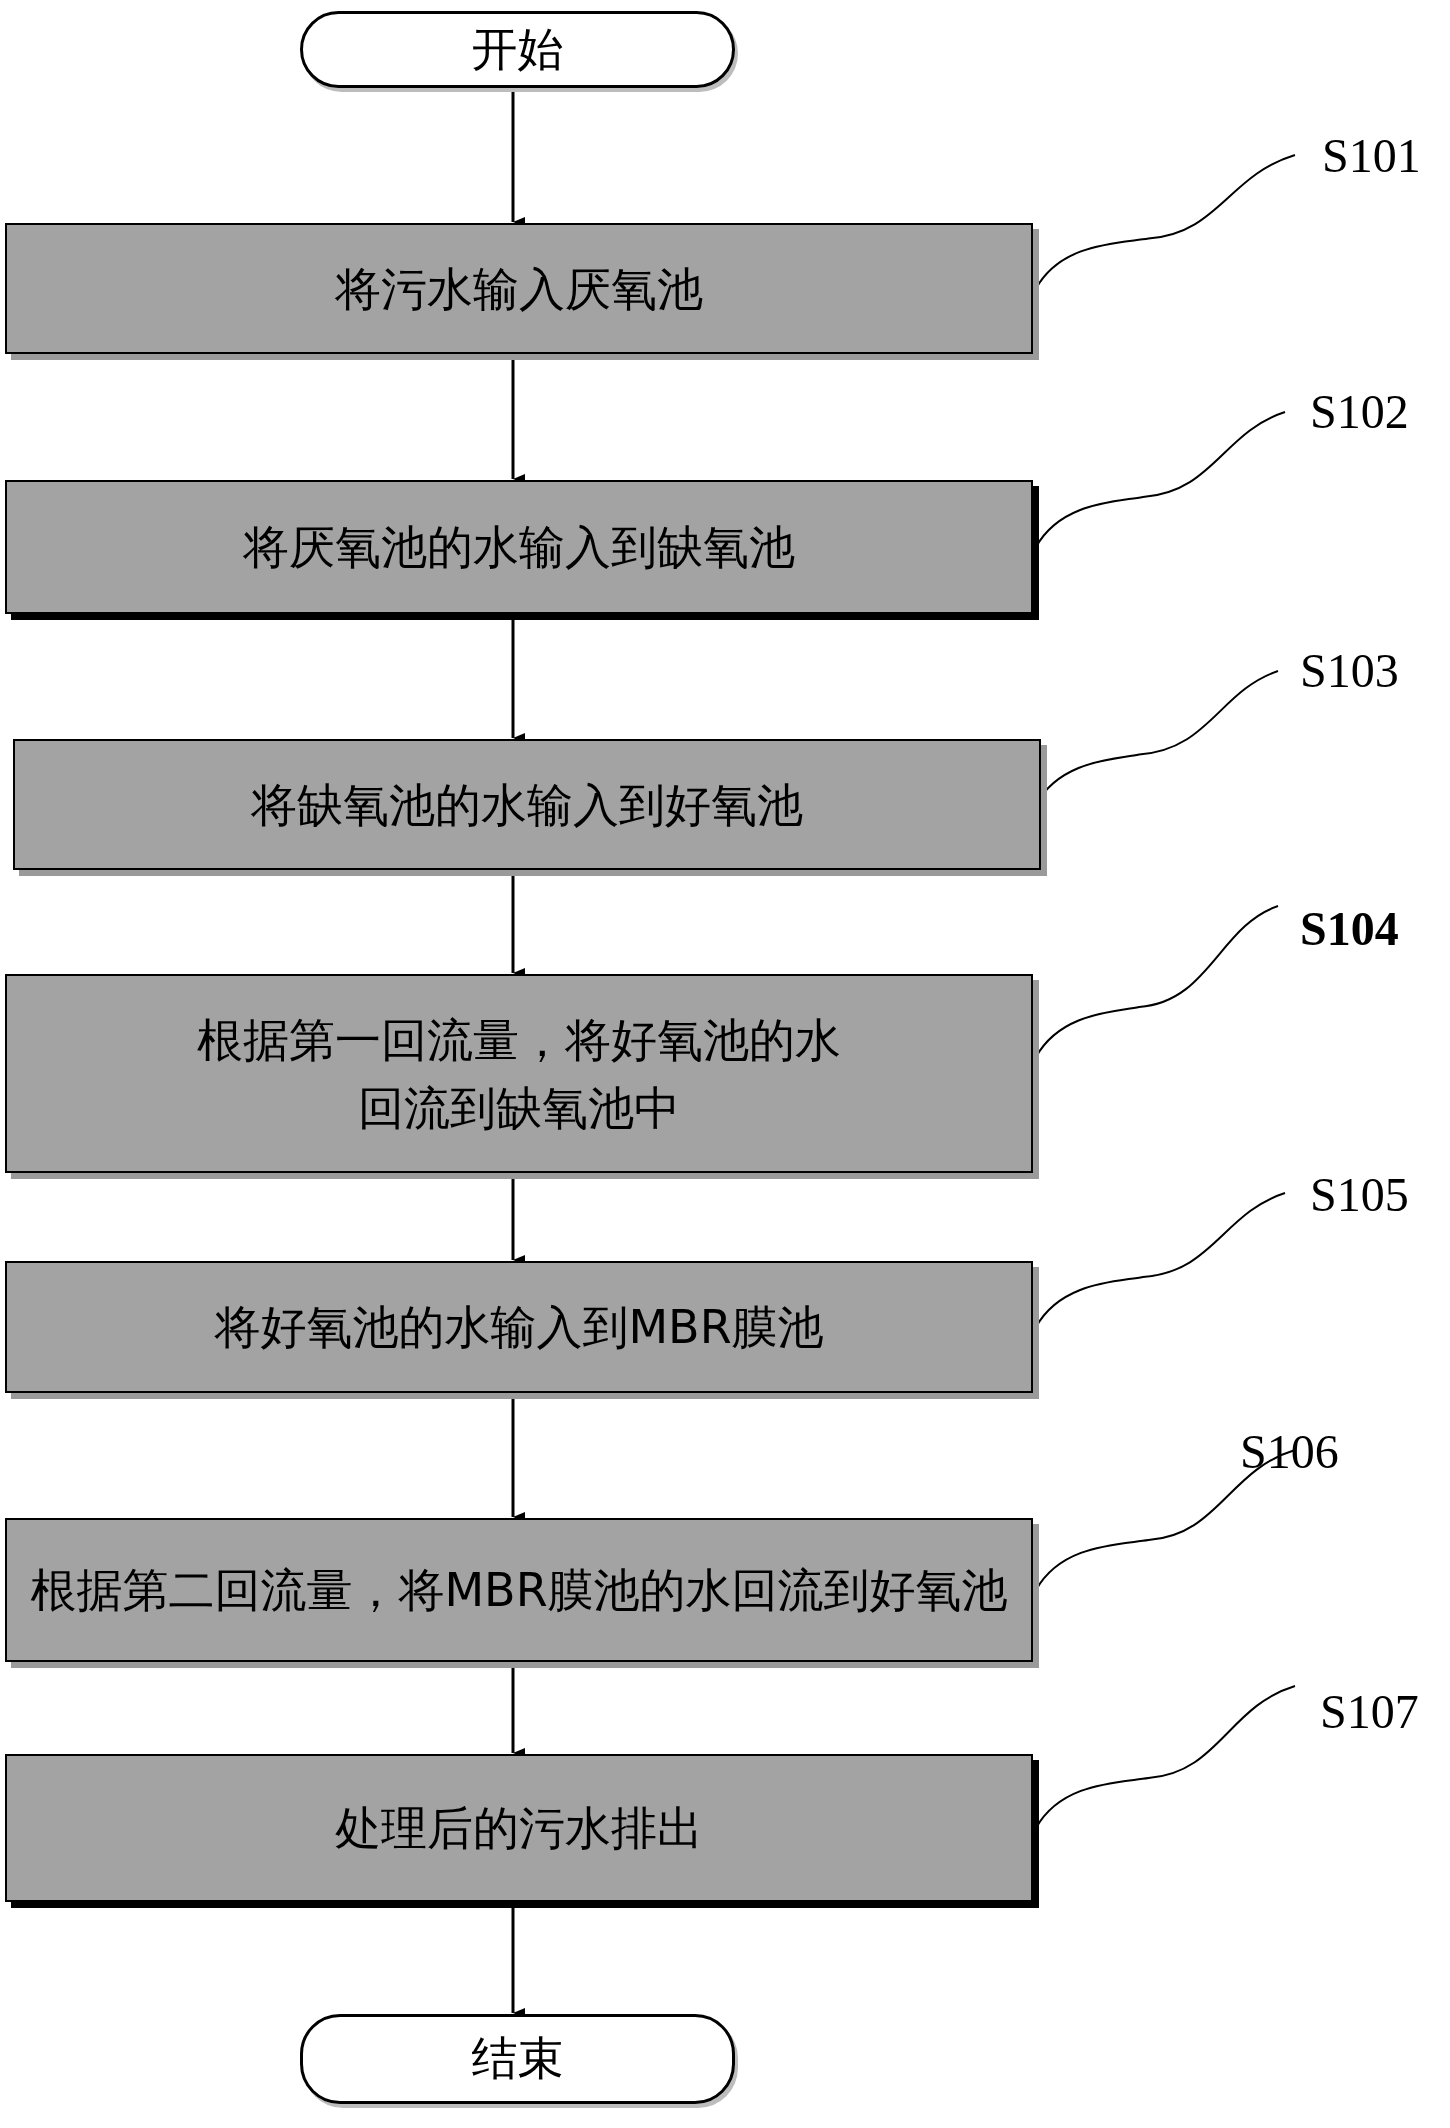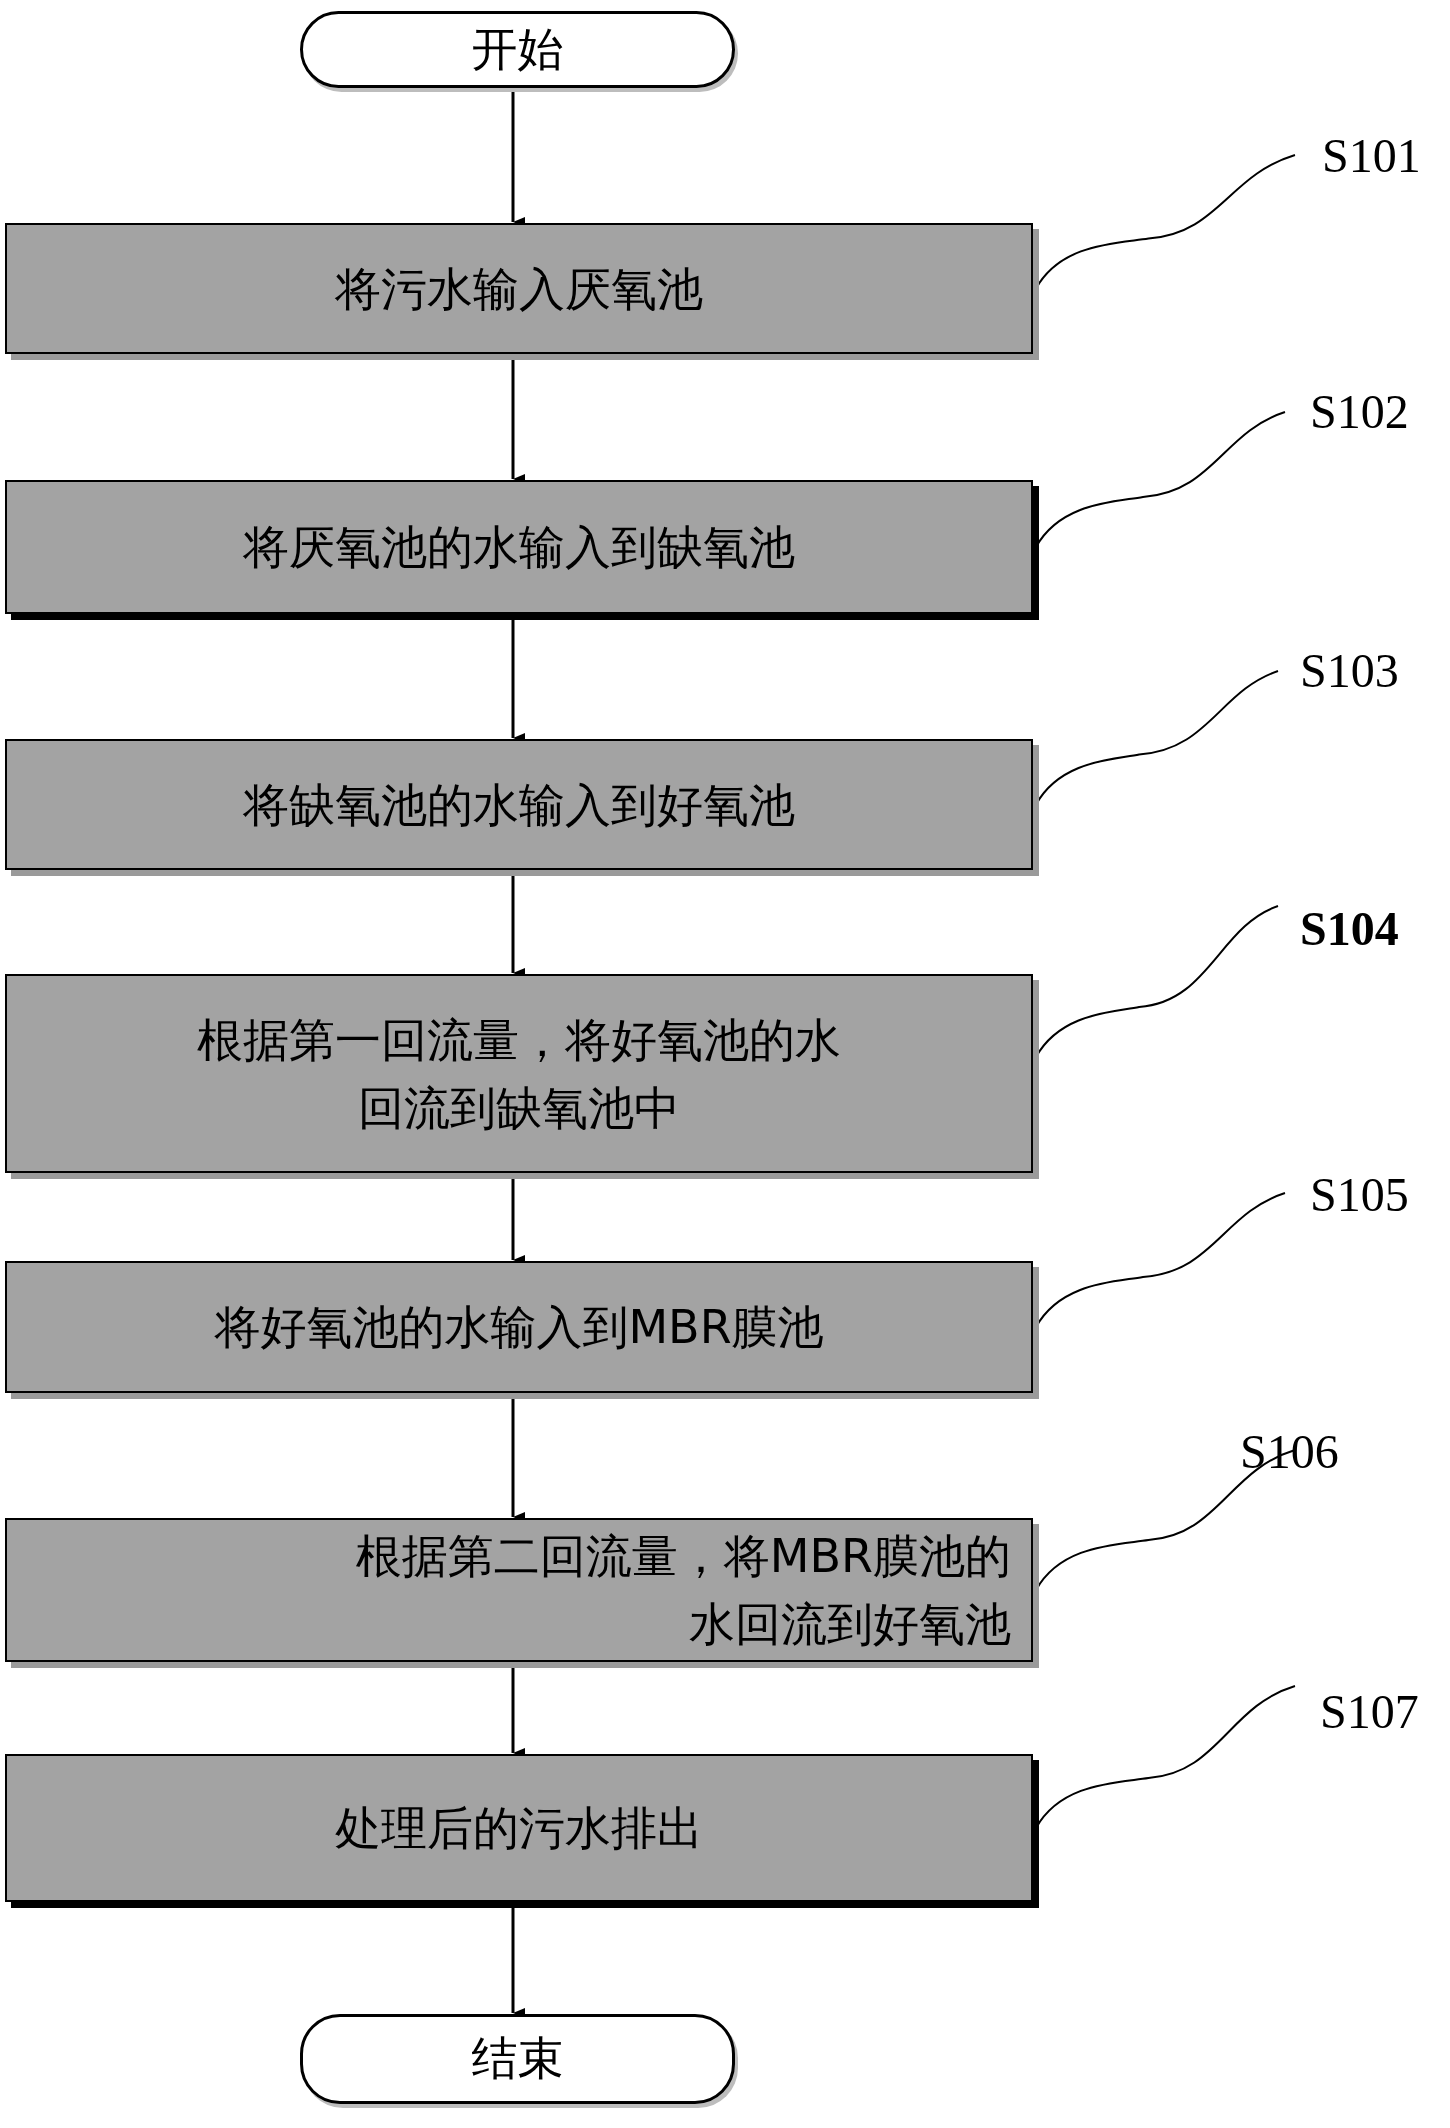--- a/index.html
+++ b/index.html
@@ -66,37 +66,37 @@
 <div class="step-box" id="box-0" style="top:223px;height:131px;">
   <span class="step-text">将污水输入厌氧池</span>
 </div>
 <div class="step-label" style="top:128px;">S101</div>
 
 <div class="step-box dark" id="box-1" style="top:480px;height:134px;">
   <span class="step-text">将厌氧池的水输入到缺氧池</span>
 </div>
 <div class="step-label" style="top:384px;left:1310px;">S102</div>
 
-<div class="step-box" id="box-2" style="top:739px;height:131px;">
+<div class="step-box" id="box-2" style="top:739px;height:131px;margin-left:8px;">
   <span class="step-text">将缺氧池的水输入到好氧池</span>
 </div>
 <div class="step-label" style="top:643px;left:1300px;">S103</div>
 
 <div class="step-box" id="box-3" style="top:974px;height:199px;flex-direction:column;">
   <span class="step-text">根据第一回流量，将好氧池的水</span>
   <span class="step-text">回流到缺氧池中</span>
 </div>
 <div class="step-label" style="top:901px;left:1300px;font-weight:bold;">S104</div>
 
 <div class="step-box" id="box-4" style="top:1261px;height:132px;">
   <span class="step-text">将好氧池的水输入到MBR膜池</span>
 </div>
 <div class="step-label" style="top:1167px;left:1310px;">S105</div>
 
-<div class="step-box" id="box-5" style="top:1518px;height:144px;flex-direction:column;align-items:flex-end;">
+<div class="step-box" id="box-5" style="top:1518px;height:144px;flex-direction:row;">
   <span class="step-text">根据第二回流量，将MBR膜池的</span>
   <span class="step-text">水回流到好氧池</span>
 </div>
 <div class="step-label" style="top:1424px;left:1240px;">S106</div>
 
 <div class="step-box dark" id="box-6" style="top:1754px;height:148px;flex-direction:column;">
   <span class="step-text">处理后的污水排出</span>
 </div>
 <div class="step-label" style="top:1684px;left:1320px;">S107</div>
 

